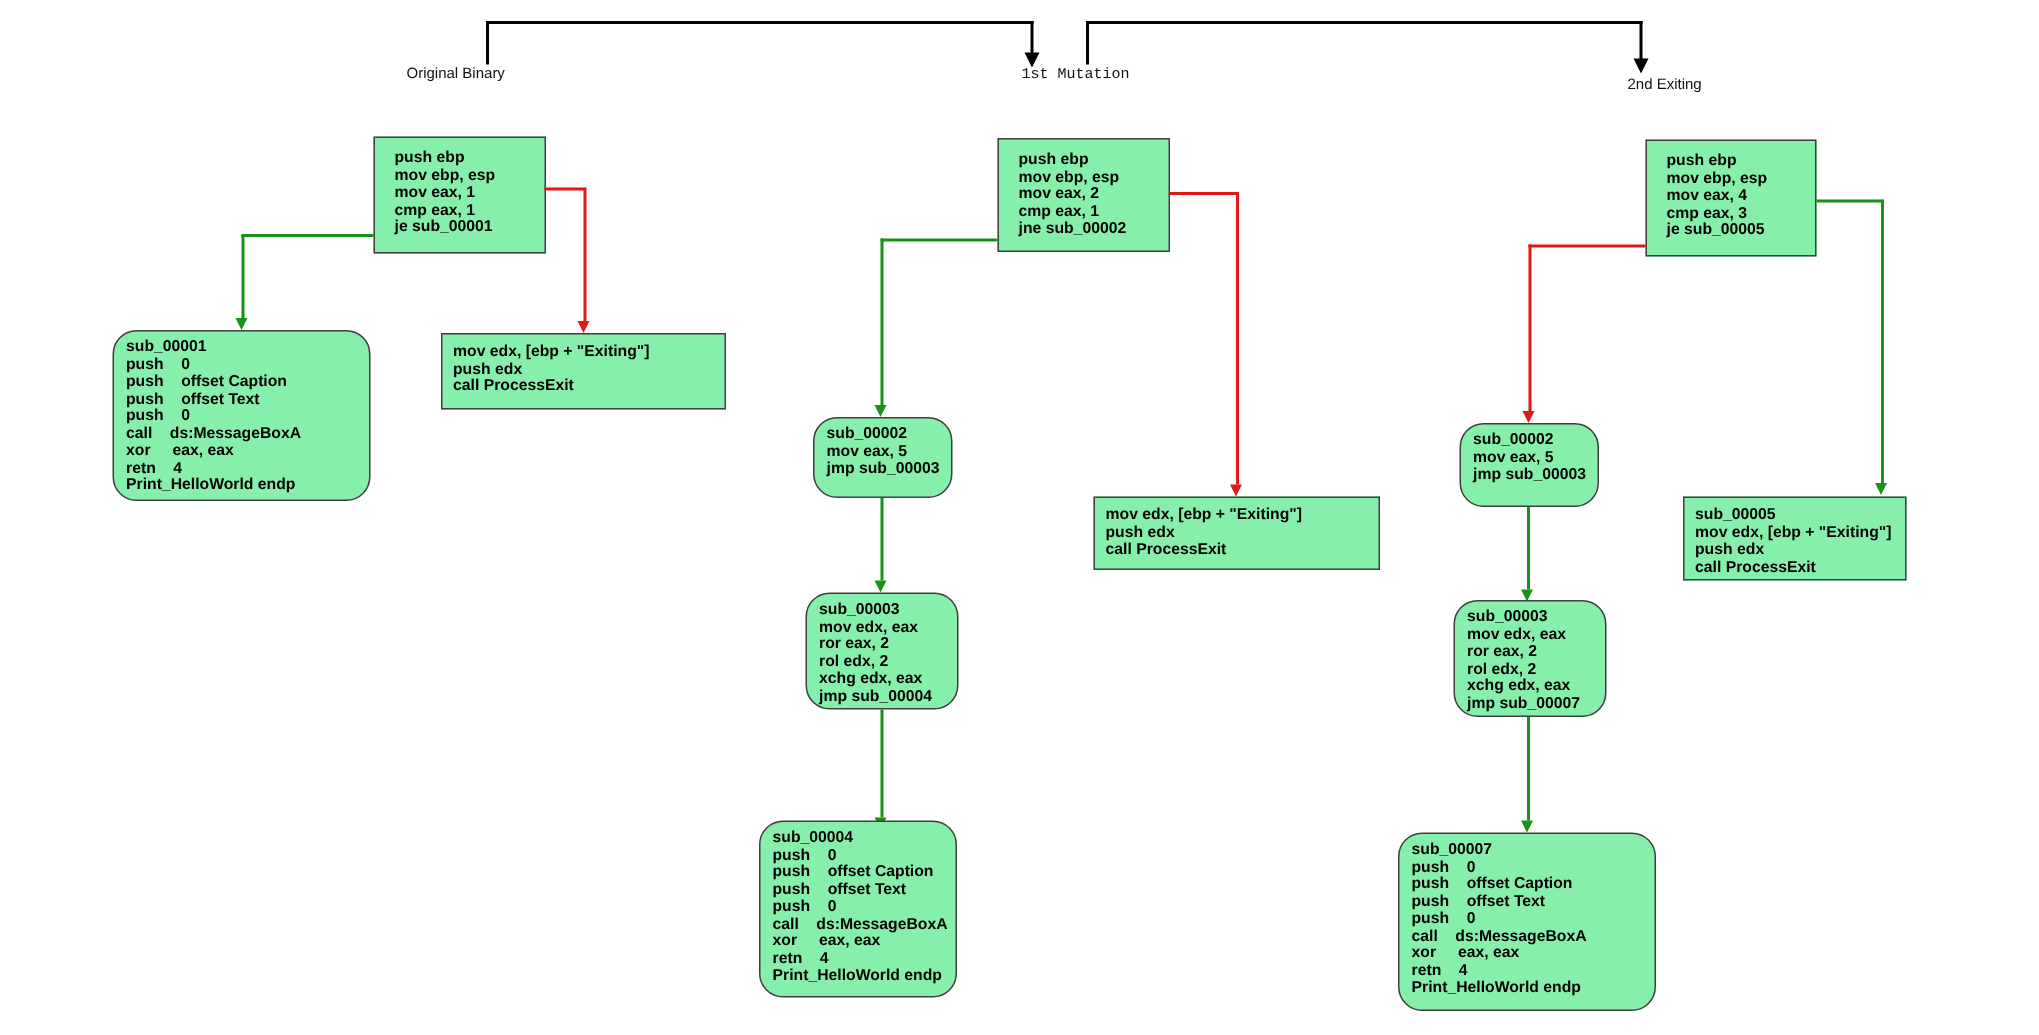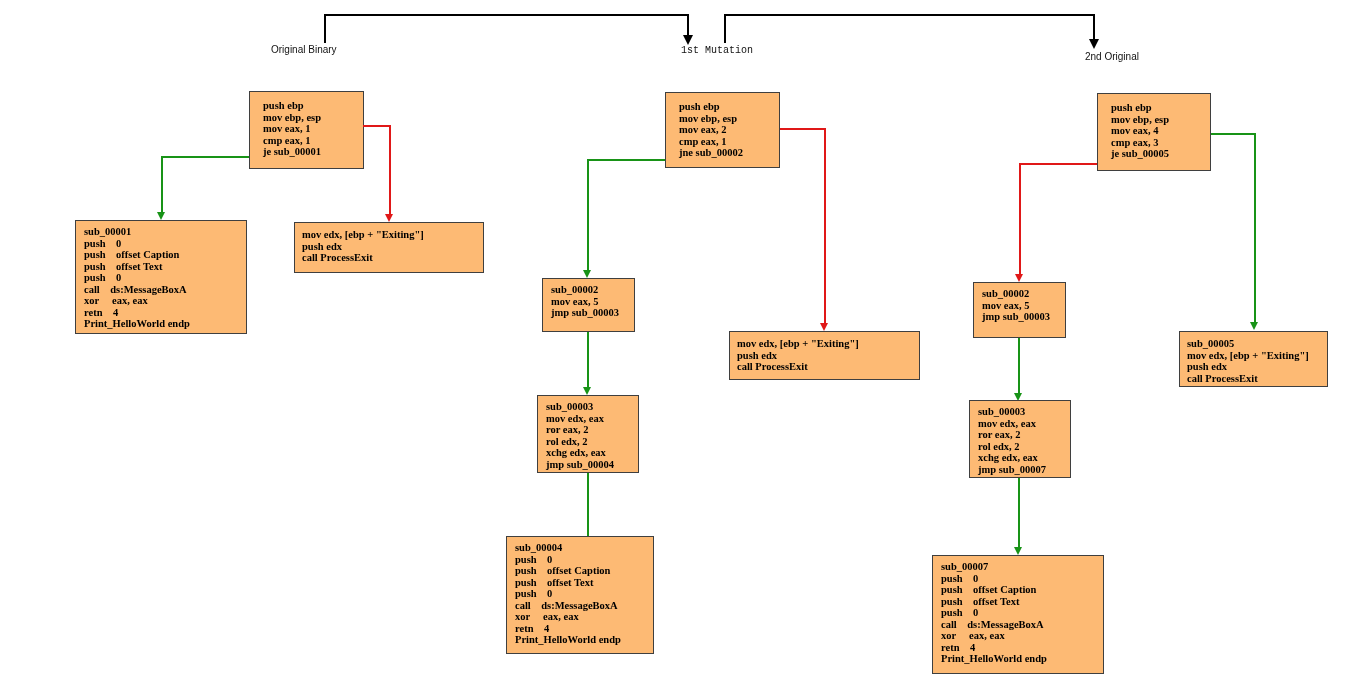--- a/index.html
+++ b/index.html
@@ -1,24 +1,24 @@
 <!DOCTYPE html>
 <html><head>
 <meta charset="utf-8">
 <style>
   html,body{margin:0;padding:0;background:#ffffff;}
   #canvas{position:relative;width:1359px;height:690px;background:#ffffff;overflow:hidden;
           font-family:"DejaVu Sans","Liberation Sans",sans-serif;margin-left:29px;}
   .lbl{position:absolute;font-size:10px;color:#111;white-space:nowrap;
        font-family:"Liberation Sans",sans-serif;}
-  .codebox{position:absolute;box-sizing:border-box;background:#fdba74;border:1.5px solid #3f3f3f;
-           font-family:Liberation Serif, serif;font-weight:bold;
+  .codebox{position:absolute;box-sizing:border-box;background:#86efac;border:1.5px solid #3f3f3f;
+           font-family:Liberation Sans, sans-serif;font-weight:bold;
            font-size:10.5px;line-height:11.5px;color:#000;white-space:pre;overflow:hidden;}
   .pad-entry{padding:8px 6px 6px 13px;}
-  .pad-sub{padding:5px 6px 5px 8px;}
+  .pad-sub{padding:5px 6px 5px 8px;border-radius:16px;}
   .pad-exit{padding:6px 6px 5px 7px;}
   .seg{position:absolute;}
   .black{background:#000000;}
   .green{background:#189317;}
   .red{background:#e01818;}
   .arr{position:absolute;width:0;height:0;border-left:4.5px solid transparent;border-right:4.5px solid transparent;}
   .arr.g{border-top:8px solid #189317;}
   .arr.r{border-top:8px solid #e01818;}
   .arr.k{border-left:5px solid transparent;border-right:5px solid transparent;border-top:10px solid #000000;}
 </style>
@@ -32,21 +32,21 @@
   <div class="seg black" style="left:658px;top:14px;width:2px;height:22px;"></div>
   <div class="arr k" style="left:654px;top:35px;"></div>
 
   <div class="seg black" style="left:695px;top:14px;width:2px;height:29px;"></div>
   <div class="seg black" style="left:695px;top:14px;width:371px;height:2px;"></div>
   <div class="seg black" style="left:1064px;top:14px;width:2px;height:26px;"></div>
   <div class="arr k" style="left:1060px;top:39px;"></div>
 
   <div class="lbl" style="left:242px;top:44px;">Original Binary</div>
   <div class="lbl" style="left:652px;top:45px;font-family:Liberation Mono, monospace;">1st Mutation</div>
-  <div class="lbl" style="left:1056px;top:51px;">2nd Original</div>
+  <div class="lbl" style="left:1056px;top:51px;">2nd Exiting</div>
 
   <div class="codebox pad-entry" style="left:220px;top:91px;width:115px;height:78px;">push ebp
 mov ebp, esp
 mov eax, 1
 cmp eax, 1
 je sub_00001</div>
 
   <div class="seg green" style="left:132px;top:156px;width:88px;height:1.5px;"></div>
   <div class="seg green" style="left:132px;top:156px;width:1.5px;height:57px;"></div>
   <div class="arr g" style="left:128px;top:212px;"></div>
@@ -95,21 +95,21 @@
   <div class="codebox pad-sub" style="left:508px;top:395px;width:102px;height:78px;">sub_00003
 mov edx, eax
 ror eax, 2
 rol edx, 2
 xchg edx, eax
 jmp sub_00004</div>
 
   <div class="seg green" style="left:558px;top:473px;width:1.5px;height:72px;"></div>
   <div class="arr g" style="left:554px;top:545px;"></div>
 
-  <div class="codebox pad-sub" style="left:477px;top:536px;width:148px;height:118px;">sub_00004
+  <div class="codebox pad-sub" style="left:477px;top:547px;width:132px;height:118px;">sub_00004
 push    0
 push    offset Caption
 push    offset Text
 push    0
 call    ds:MessageBoxA
 xor     eax, eax
 retn    4
 Print_HelloWorld endp</div>
 
   <div class="codebox pad-entry" style="left:1068px;top:93px;width:114px;height:78px;">push ebp
@@ -122,21 +122,21 @@
   <div class="seg red" style="left:990px;top:163px;width:1.5px;height:111px;"></div>
   <div class="arr r" style="left:986px;top:274px;"></div>
 
   <div class="seg green" style="left:1182px;top:133px;width:44px;height:1.5px;"></div>
   <div class="seg green" style="left:1225px;top:133px;width:1.5px;height:189px;"></div>
   <div class="arr g" style="left:1221px;top:322px;"></div>
 
   <div class="codebox pad-sub" style="left:944px;top:282px;width:93px;height:56px;">sub_00002
 mov eax, 5
 jmp sub_00003</div>
-  <div class="codebox pad-exit" style="left:1150px;top:331px;width:149px;height:56px;">sub_00005
+  <div class="codebox pad-exit" style="left:1093px;top:331px;width:149px;height:56px;">sub_00005
 mov edx, [ebp + "Exiting"]
 push edx
 call ProcessExit</div>
 
   <div class="seg green" style="left:989px;top:338px;width:1.5px;height:55px;"></div>
   <div class="arr g" style="left:985px;top:393px;"></div>
 
   <div class="codebox pad-sub" style="left:940px;top:400px;width:102px;height:78px;">sub_00003
 mov edx, eax
 ror eax, 2

